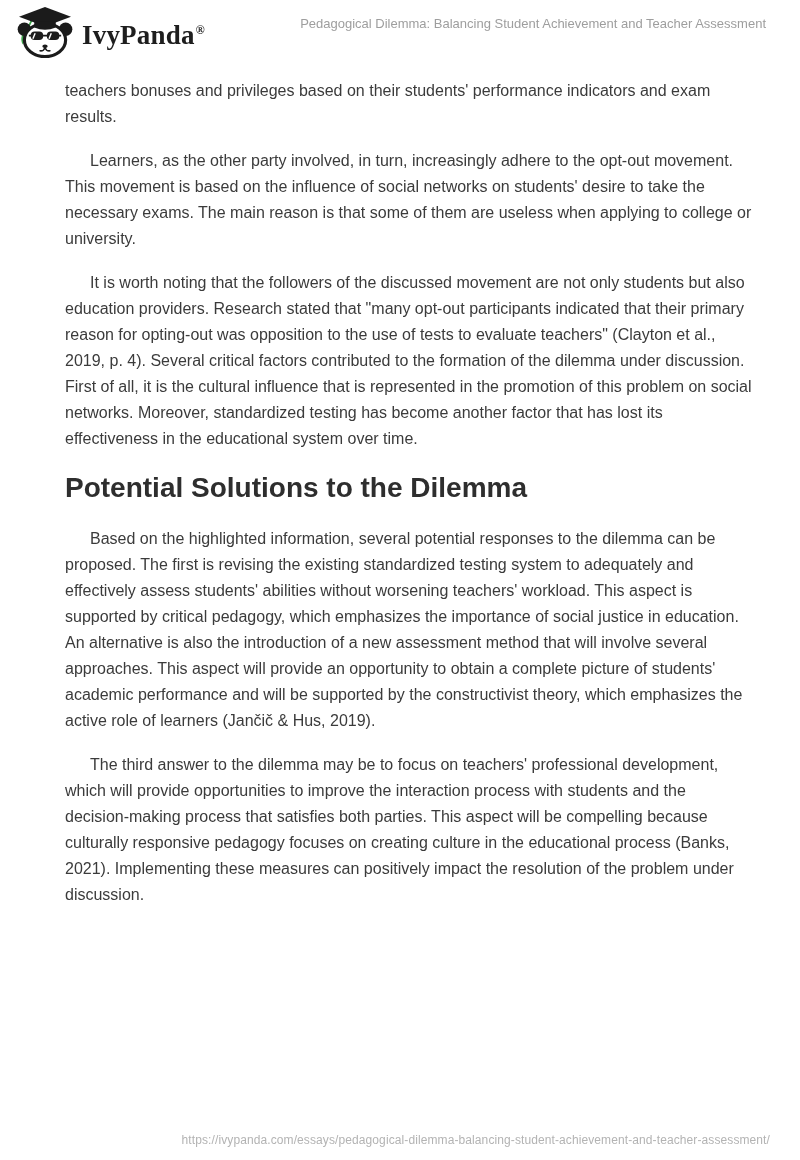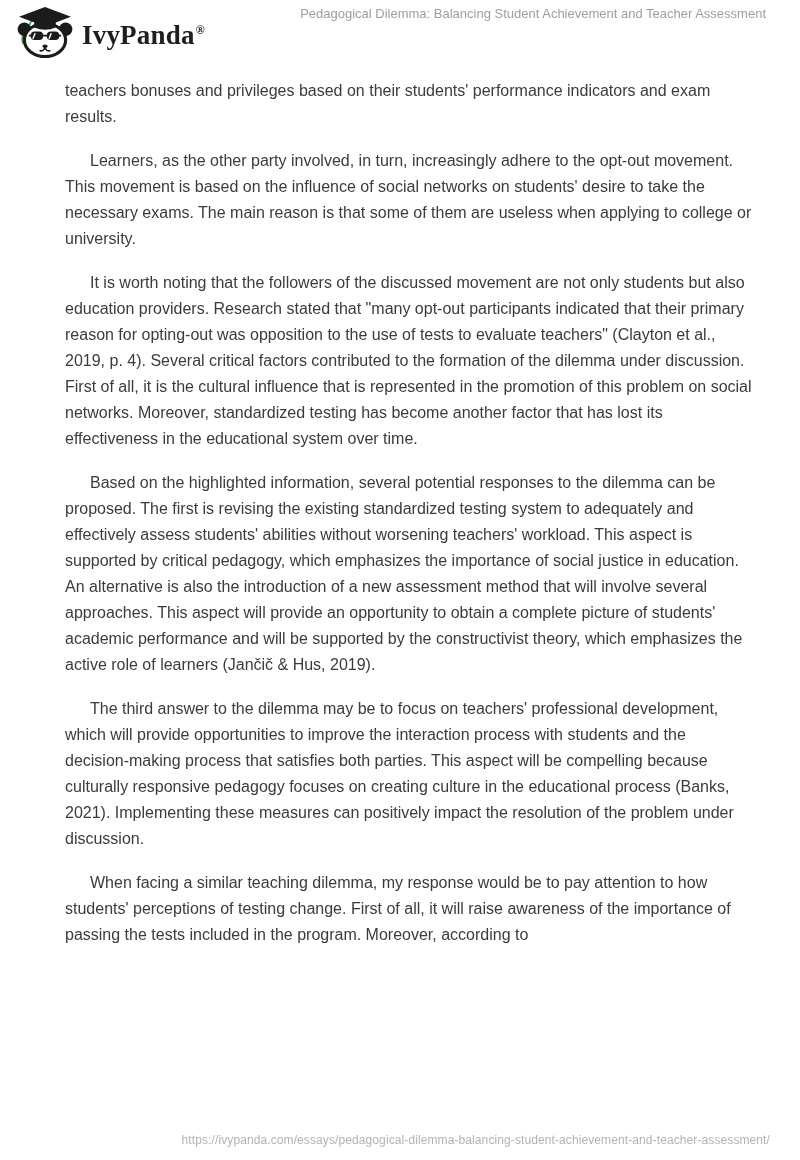--- a/index.html
+++ b/index.html
@@ -40,20 +40,21 @@
     line-height: 1;
     margin-top: 6px;
   }
   .logo-text sup {
     font-size: 12px;
     font-weight: 700;
     vertical-align: super;
     margin-left: 1px;
   }
   .doc-title {
+    margin-top: 10px;
     font-size: 13px;
     color: #9e9e9e;
     text-align: right;
     line-height: 1.3;
   }
   
   .content {
     padding: 14px 46px 0 65px;
   }
   .content p {
@@ -124,22 +125,22 @@
       </span>
       <span class="logo-text"><span>IvyPanda</span><sup>®</sup></span>
     </div>
     <div class="doc-title">Pedagogical Dilemma: Balancing Student Achievement and Teacher Assessment</div>
   </header>
 
   <main class="content">
     <p>teachers bonuses and privileges based on their students' performance indicators and exam results.</p>
     <p class="indent">Learners, as the other party involved, in turn, increasingly adhere to the opt-out movement. This movement is based on the influence of social networks on students' desire to take the necessary exams. The main reason is that some of them are useless when applying to college or university.</p>
     <p class="indent">It is worth noting that the followers of the discussed movement are not only students but also education providers. Research stated that "many opt-out participants indicated that their primary reason for opting-out was opposition to the use of tests to evaluate teachers" (Clayton et al., 2019, p. 4). Several critical factors contributed to the formation of the dilemma under discussion. First of all, it is the cultural influence that is represented in the promotion of this problem on social networks. Moreover, standardized testing has become another factor that has lost its effectiveness in the educational system over time.</p>
+    <h2>Potential Solutions to the Dilemma</h2>
     <p class="indent">Based on the highlighted information, several potential responses to the dilemma can be proposed. The first is revising the existing standardized testing system to adequately and effectively assess students' abilities without worsening teachers' workload. This aspect is supported by critical pedagogy, which emphasizes the importance of social justice in education. An alternative is also the introduction of a new assessment method that will involve several approaches. This aspect will provide an opportunity to obtain a complete picture of students' academic performance and will be supported by the constructivist theory, which emphasizes the active role of learners (Jančič &amp; Hus, 2019).</p>
     <p class="indent">The third answer to the dilemma may be to focus on teachers' professional development, which will provide opportunities to improve the interaction process with students and the decision-making process that satisfies both parties. This aspect will be compelling because culturally responsive pedagogy focuses on creating culture in the educational process (Banks, 2021). Implementing these measures can positively impact the resolution of the problem under discussion.</p>
-    <p class="indent">When facing a similar teaching dilemma, my response would be to pay attention to how students' perceptions of testing change. First of all, it will raise awareness of the importance of passing the tests included in the program. Moreover, according to</p>
   </main>
 
   <footer class="footer">
     <span class="url">https://ivypanda.com/essays/pedagogical-dilemma-balancing-student-achievement-and-teacher-assessment/</span>
   </footer>
 
 </div>
 
 </body></html>

